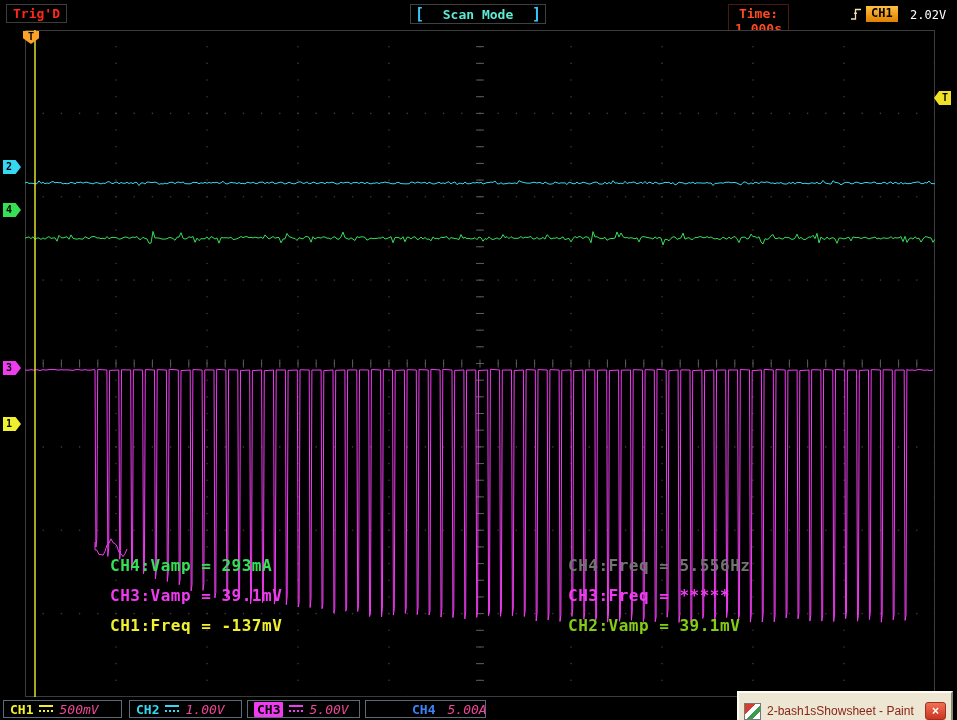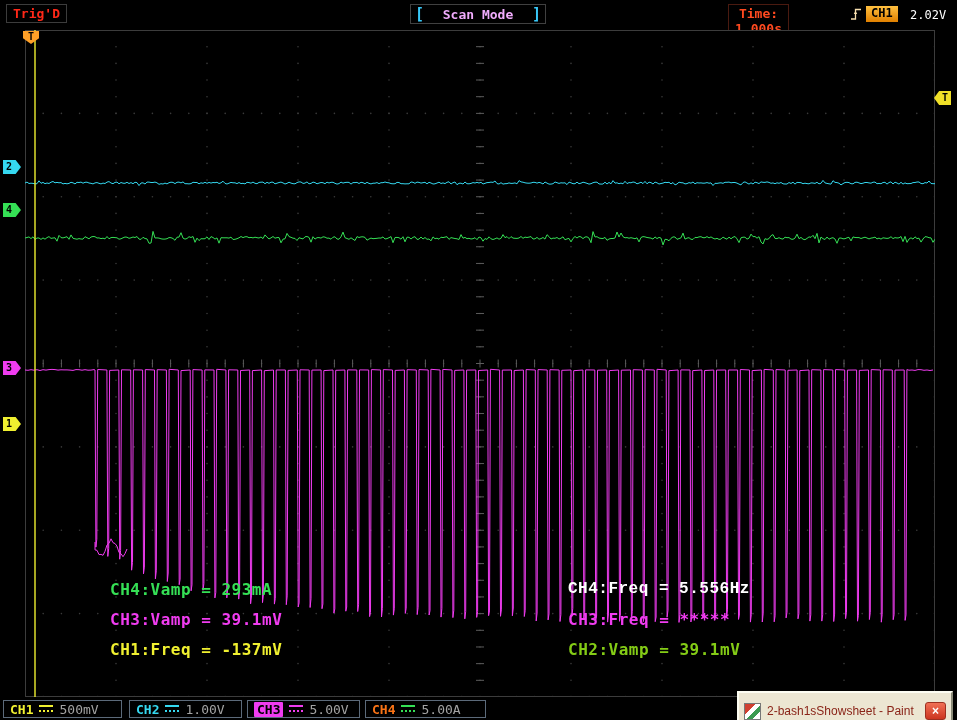--- a/index.html
+++ b/index.html
@@ -5,49 +5,49 @@
   html,body{margin:0;padding:0;background:#000;}
   .scope{position:relative;width:957px;height:720px;background:#000;overflow:hidden;
          font-family:"DejaVu Sans Mono",monospace;}
   
   .topbar{position:absolute;left:0;top:0;width:775px;height:30px;}
   .trig-status{position:absolute;left:6px;top:4px;padding:1px 6px;border:1px solid #3c3c3c;
                color:#ff2818;font:bold 13px "DejaVu Sans Mono",monospace;}
   .mode-panel{position:absolute;left:410px;top:4px;width:136px;height:20px;border:1px solid #404040;
               display:flex;justify-content:space-between;align-items:center;padding:0 4px;box-sizing:border-box;}
   .bracket{color:#38c8f8;font:bold 15px "DejaVu Sans Mono",monospace;}
-  .mode-text{color:#f0abfc;font:bold 13px "DejaVu Sans Mono",monospace;}
+  .mode-text{color:#5eead4;font:bold 13px "DejaVu Sans Mono",monospace;}
   .time{position:absolute;left:728px;top:4px;padding:1px 6px;border:1px solid #4a1a10;
         color:#ff4a20;font:bold 13px "DejaVu Sans Mono",monospace;text-align:center;}
   .trig-icon{position:absolute;left:850px;top:6px;width:13px;height:17px;}
   .trig-src{position:absolute;left:866px;top:6px;height:16px;line-height:16px;padding:0 5px;
             background:linear-gradient(#ffc040,#e08000);color:#000;font:bold 12px "DejaVu Sans Mono",monospace;}
   .trig-level{position:absolute;left:910px;top:8px;color:#fff;font:12px "DejaVu Sans Mono",monospace;}
   
   .plot{position:absolute;left:25px;top:30px;width:910px;height:667px;background:#000;}
   .plot svg{position:absolute;left:0;top:0;}
   
   .chmark{position:absolute;width:18px;height:14px;color:#000;text-align:left;padding-left:3px;
           font:bold 10px/14px "DejaVu Sans Mono",monospace;box-sizing:border-box;
           clip-path:polygon(0 0,70% 0,100% 50%,70% 100%,0 100%);}
   .tmark-top{position:absolute;width:16px;height:13px;color:#000;text-align:center;
              font:bold 10px/11px "DejaVu Sans Mono",monospace;
              clip-path:polygon(0 0,100% 0,100% 55%,50% 100%,0 55%);}
   .tmark-right{position:absolute;width:17px;height:14px;color:#000;text-align:right;padding-right:3px;
                font:bold 10px/14px "DejaVu Sans Mono",monospace;box-sizing:border-box;
                clip-path:polygon(0 50%,30% 0,100% 0,100% 100%,30% 100%);}
   
-  .meas{position:absolute;font:bold 16px "DejaVu Sans Mono",monospace;letter-spacing:.5px;white-space:nowrap;margin-top:24px;}
+  .meas{position:absolute;font:bold 16px "DejaVu Sans Mono",monospace;letter-spacing:.5px;white-space:nowrap;}
   
   .chbox{position:absolute;top:700px;height:18px;display:flex;align-items:center;gap:6px;padding:0 6px;
          border:1px solid #5c6a7a;background:#000;box-sizing:border-box;
          font:13px "DejaVu Sans Mono",monospace;}
   .chlabel{font-weight:bold;}
   .chlabel.sel{color:#000;padding:0 3px;border-radius:1px;}
-  .chval{color:#a3a3a3;}
+  .chval{color:#ec4899;font-style:italic;}
   .dcicon{display:inline-block;width:14px;height:10px;position:relative;}
   .dcicon i{position:absolute;left:0;right:0;top:1px;border-top:2px solid currentColor;}
   .dcicon b{position:absolute;left:0;right:0;top:6px;border-top:2px dotted currentColor;}
   
   .popup{position:absolute;left:737px;top:691px;width:216px;height:40px;background:#ece6d2;
          border:2px solid;border-color:#fdfdf2 #8a8a78 #8a8a78 #fdfdf2;
          display:flex;align-items:center;gap:6px;padding:2px 5px;box-sizing:border-box;}
   .popup-icon{width:15px;height:15px;border:1px solid #777;flex:none;
               background:linear-gradient(135deg,#d04030 0 35%,#fff 35% 55%,#3a9a50 55% 75%,#fff 75%);}
   .popup-title{font:12px "Liberation Sans",sans-serif;color:#8a2418;white-space:nowrap;overflow:hidden;}
@@ -1084,21 +1084,21 @@
   <div class="tmark-top" style="left: 23px; top: 31px; background-color: rgb(255, 160, 40);">T</div>
   <div class="tmark-right" style="left: 934px; top: 91px; background-color: rgb(240, 224, 40);">T</div>
   <div class="chmark" style="left: 3px; top: 160px; background-color: rgb(53, 216, 240);">2</div>
   <div class="chmark" style="left: 3px; top: 203px; background-color: rgb(53, 224, 85);">4</div>
   <div class="chmark" style="left: 3px; top: 361px; background-color: rgb(240, 60, 240);">3</div>
   <div class="chmark" style="left: 3px; top: 417px; background-color: rgb(240, 240, 48);">1</div>
 
   <div class="meas" style="left: 110px; top: 556px; color: rgb(53, 224, 85);">CH4:Vamp = 293mA</div>
   <div class="meas" style="left: 110px; top: 586px; color: rgb(240, 60, 240);">CH3:Vamp = 39.1mV</div>
   <div class="meas" style="left: 110px; top: 616px; color: rgb(240, 240, 48);">CH1:Freq = -137mV</div>
-  <div class="meas" style="left: 568px; top: 556px; color: #ffffff; font-family: Liberation Mono, monospace;">CH4:Freq = 5.556Hz</div>
+  <div class="meas" style="left: 568px; top: 556px; color: #737373;">CH4:Freq = 5.556Hz</div>
   <div class="meas" style="left: 568px; top: 586px; color: rgb(240, 60, 240);">CH3:Freq = *****</div>
   <div class="meas" style="left: 568px; top: 616px; color: #84cc16;">CH2:Vamp = 39.1mV</div>
 
   <div class="chbox" style="left:3px;width:119px;">
     <span class="chlabel" style="color: rgb(240, 240, 48);">CH1</span>
     <span class="dcicon" style="color: rgb(240, 240, 48);">
         <i></i>
         <b></b>
       </span>
     <span class="chval">500mV</span>
@@ -1113,21 +1113,21 @@
   </div>
   <div class="chbox" style="left:247px;width:113px;text-align:center;">
     <span class="chlabel sel" style="background-color: rgb(240, 60, 240);">CH3</span>
     <span class="dcicon" style="color: rgb(240, 60, 240);">
         <i></i>
         <b></b>
       </span>
     <span class="chval">5.00V</span>
   </div>
   <div class="chbox" style="left:365px;width:121px;">
-    <span class="chlabel" style="color: #f97316;">CH4</span>
+    <span class="chlabel" style="color: #3b82f6; margin-left: 40px;">CH4</span>
     <span class="dcicon" style="color: rgb(53, 224, 85);">
         <i></i>
         <b></b>
       </span>
     <span class="chval">5.00A</span>
   </div>
 
   <div class="popup">
     <span class="popup-icon"></span>
     <span class="popup-title">2-bash1sShowsheet - Paint</span>

